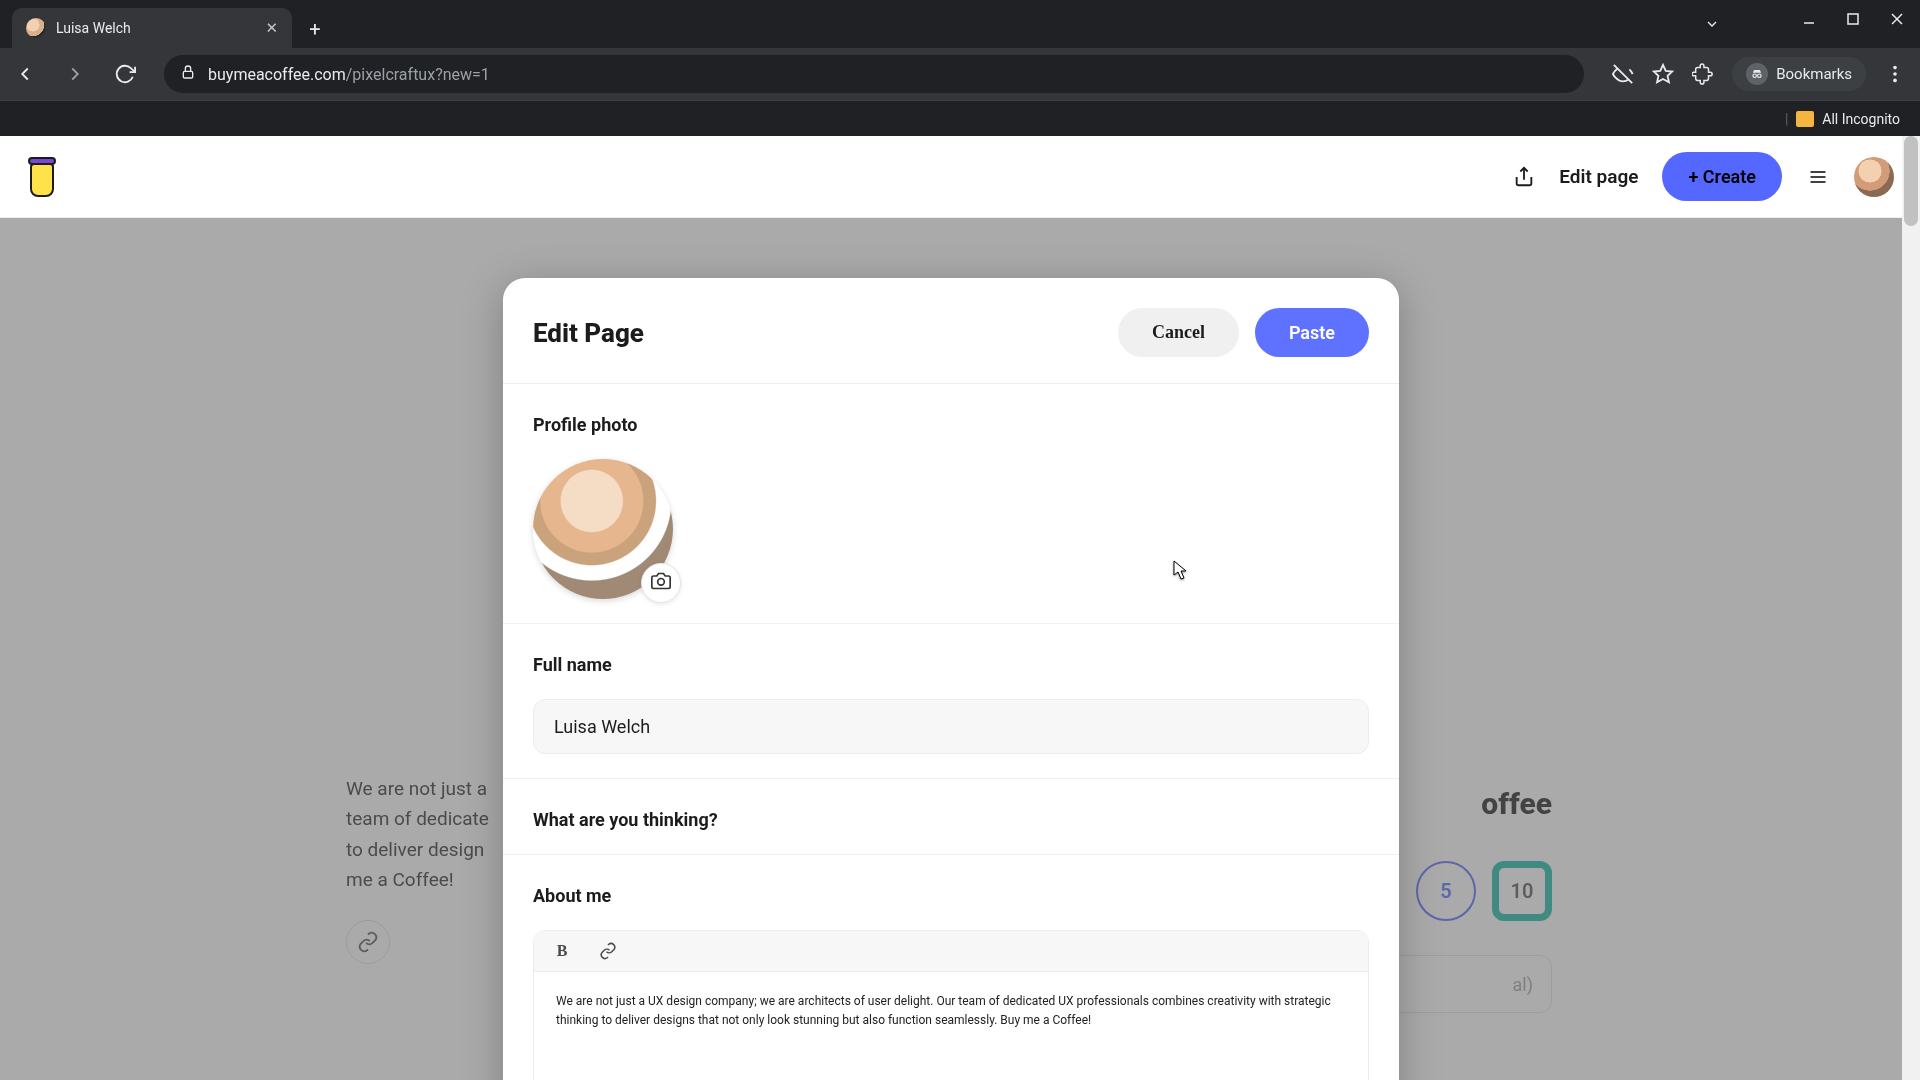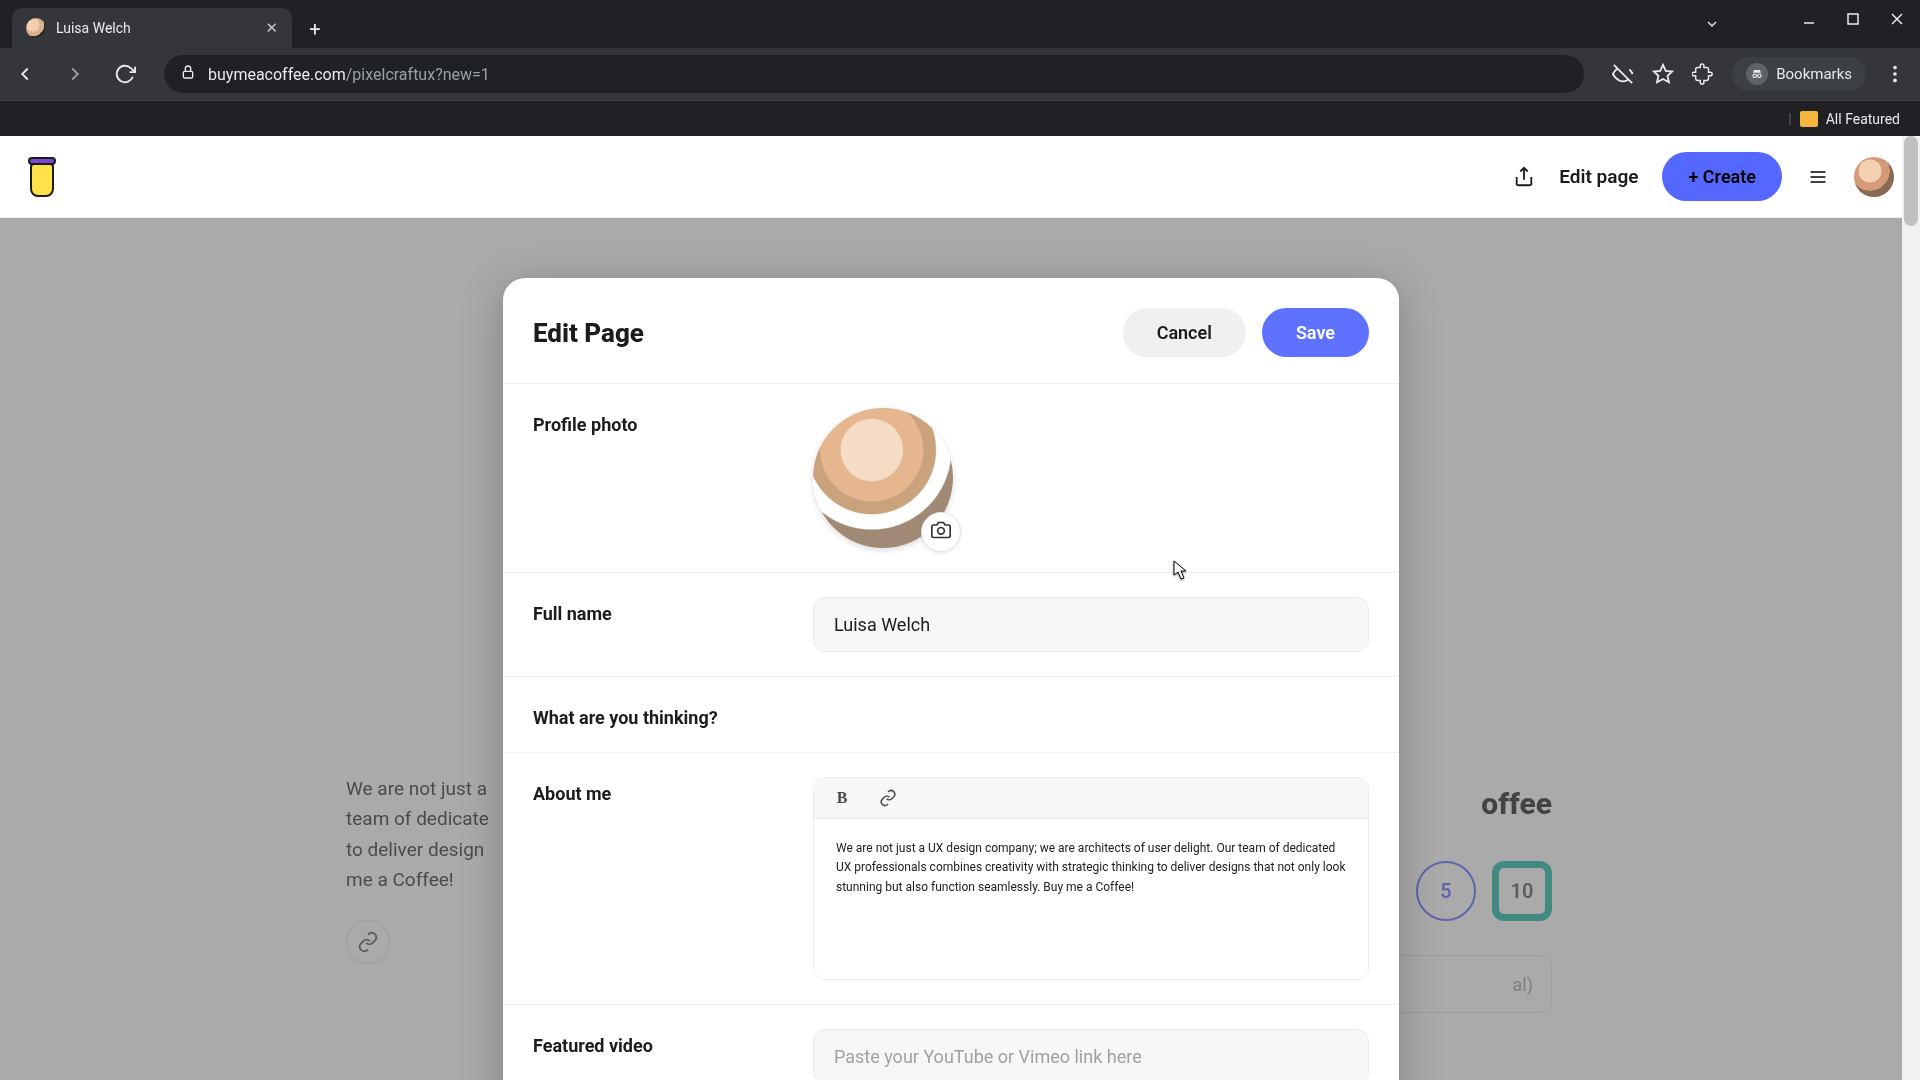--- a/index.html
+++ b/index.html
@@ -58,24 +58,24 @@
 
 
 .overlay { position: absolute; inset: 0; background: rgba(100,100,100,0.55); }
 
 
 .modal { position: absolute; left: 50%; transform: translateX(-50%); top: 60px; width: 896px; background: #fff; border-radius: 22px 22px 0 0; box-shadow: 0 8px 40px rgba(0,0,0,0.25); padding-bottom: 40px;}
 .modal-head { display: flex; align-items: center; padding: 30px 30px 26px 30px; }
 .modal-title { font-size: 26px; font-weight: 800; color: #1c1c1c; }
 .modal-actions { margin-left: auto; display: flex; gap: 16px; }
 .btn { border: none; border-radius: 28px; padding: 14px 34px; font-size: 18px; font-weight: 600; cursor: pointer; }
-.btn-cancel { background: #f0f0f0; color: #1c1c1c; }
+.btn-cancel { background: #f0f0f0; color: #1c1c1c; font-family: Liberation Serif, serif; }
 .btn-save { background: #5e72ff; color: #fff; }
 .modal-divider { height: 1px; background: #eeeeee; }
-.form-row { display: flex; padding: 24px 30px; gap: 24px; border-bottom: 1px solid #f0f0f0; }
+.form-row { display: flex; padding: 24px 30px; gap: 24px; border-bottom: 1px solid #f0f0f0; flex-direction: column; }
 .form-label { width: 256px; font-size: 18px; font-weight: 700; color: #1c1c1c; padding-top: 6px; }
 .form-field { flex: 1; }
 .avatar-lg-wrap { position: relative; width: 140px; height: 140px; }
 .avatar-lg { width: 140px; height: 140px; border-radius: 50%; background: radial-gradient(circle at 42% 30%, #f5dcc4 0 24%, #e6b68f 25% 40%, #caa27c 41% 50%, #ffffff 51% 62%, #a08a76 63% 100%); box-shadow: 0 2px 6px rgba(0,0,0,0.15);}
 .cam-btn { position: absolute; right: -8px; bottom: -4px; width: 40px; height: 40px; border-radius: 50%; background: #fff; border: 1px solid #e6e6e6; display: flex; align-items: center; justify-content: center; cursor: pointer; color: #333; box-shadow: 0 1px 4px rgba(0,0,0,0.1);}
 .text-input { width: 100%; background: #f7f7f8; border: 1px solid #ededf0; border-radius: 12px; padding: 16px 20px; font-size: 18px; color: #1c1c1c; }
 .text-input::placeholder { color: #a0a0a7; }
 .rte { width: 100%; border: 1px solid #ededf0; border-radius: 12px; overflow: hidden; }
 .rte-toolbar { background: #f7f7f8; border-bottom: 1px solid #ededf0; padding: 8px 16px; display: flex; gap: 22px; }
 .rte-btn { width: 24px; height: 24px; display: inline-flex; align-items: center; justify-content: center; cursor: pointer; color: #4a4a4a; font-weight: 700;}
@@ -180,21 +180,21 @@
             <circle cx="12" cy="12" r="2"></circle>
             <circle cx="12" cy="19" r="2"></circle>
           </svg>
         </span>
     </div>
   </div>
 
   <div class="bookmarks-bar">
     <span style="color:#5f6368;">|</span>
     <span class="bm-folder"></span>
-    <span>All Featured</span>
+    <span>All Incognito</span>
   </div>
 </div>
 
 <div class="page">
   <div class="app-header">
     <div class="logo-cup">
       <div class="body"></div>
         <div class="lid"></div>
     </div>
     <div class="header-right">
@@ -242,21 +242,21 @@
         </div>
     </div>
 
     <div class="overlay"></div>
 
     <div class="modal">
       <div class="modal-head">
         <div class="modal-title">Edit Page</div>
         <div class="modal-actions">
           <button class="btn btn-cancel">Cancel</button>
-          <button class="btn btn-save">Save</button>
+          <button class="btn btn-save">Paste</button>
         </div>
       </div>
       <div class="modal-divider"></div>
 
       <div class="form-row">
         <div class="form-label">Profile photo</div>
         <div class="form-field">
           <div class="avatar-lg-wrap">
             <div class="avatar-lg"></div>
             <div class="cam-btn">

